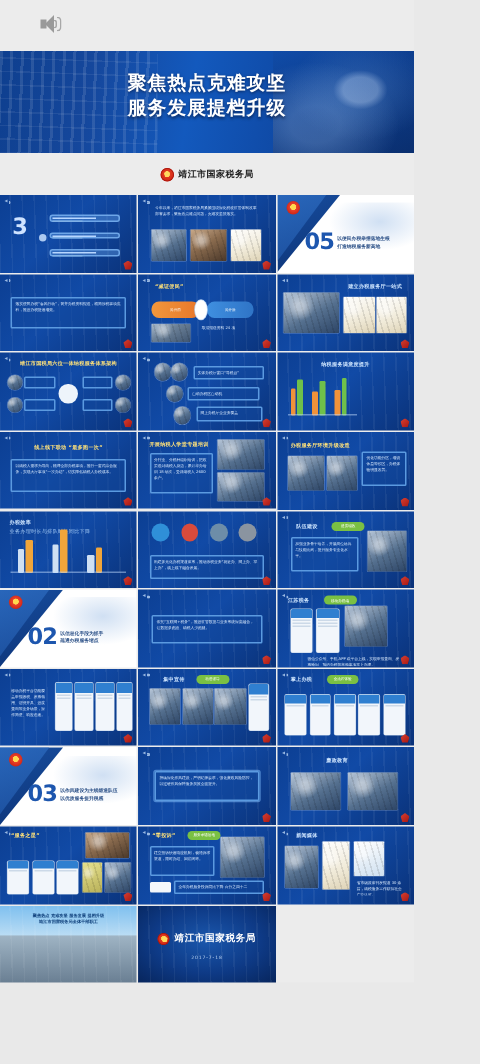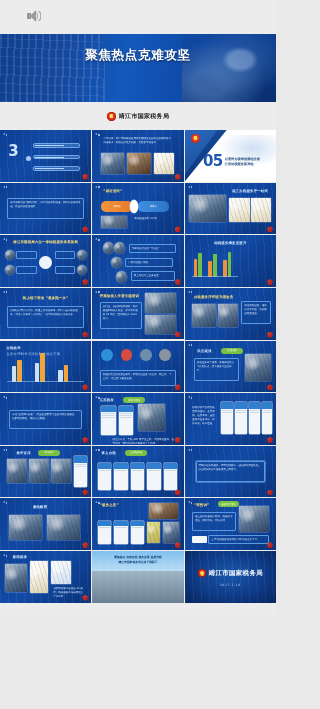--- a/index.html
+++ b/index.html
@@ -201,20 +201,21 @@
       <div class="body"></div>
         <div class="cone"></div>
         <div class="w1"></div>
         <div class="w2"></div>
     </div>
   </div>
 
   <div class="hero">
     <div class="hero-title">
       <span>聚焦热点克难攻坚</span>
+      <span>服务发展提档升级</span>
     </div>
   </div>
 
   <div class="brandrow">
     <div class="emblem"></div>
     <div class="brand-name">靖江市国家税务局</div>
   </div>
 
   <div class="grid">
 
@@ -406,20 +407,31 @@
           <i class="c"></i>
           <i class="a"></i>
         </div>
       <div class="s-title" style="left:14%;top:16%;color:#cfe6ff">队伍建设</div>
       <div class="chip" style="left:40%;top:14%;width:24%;height:12%;background:#7ac043">提质增效</div>
       <div class="txtbox" style="left:10%;top:34%;width:50%;height:44%">加强业务骨干培养，开展岗位练兵与技能比武，提升服务专业化水平。</div>
       <div class="photo people" style="left:66%;top:26%;width:28%;height:52%"></div>
       <div class="corner-logo"></div>
     </div>
 
+    <div class="slide divider">
+      <div class="wedge"></div>
+      <div class="wedge2"></div>
+      <div class="d-wash"></div>
+      <div class="d-emb"></div>
+      <div class="d-num">02</div>
+      <div class="d-txt">
+        <div>以信息化手段为抓手</div>
+        <div>疏通办税服务堵点</div>
+      </div>
+    </div>
 
     <div class="slide">
       <div class="sp-icon">
           <i class="c"></i>
           <i class="a"></i>
         </div>
       <div class="txtbox" style="left:10%;top:32%;right:10%;height:38%">依托“互联网+税务”，推进征管数据与业务系统深度融合，让数据多跑路、纳税人少跑腿。</div>
       <div class="corner-logo"></div>
     </div>
 
@@ -517,20 +529,31 @@
           <div class="hd"></div>
           <div class="ln"></div>
         </div>
       <div class="phone" style="left:78%;top:34%;width:15%;height:52%">
           <div class="hd"></div>
           <div class="ln"></div>
         </div>
       <div class="corner-logo"></div>
     </div>
 
+    <div class="slide divider">
+      <div class="wedge"></div>
+      <div class="wedge2"></div>
+      <div class="d-wash"></div>
+      <div class="d-emb"></div>
+      <div class="d-num">03</div>
+      <div class="d-txt">
+        <div>以作风建设为主线锻造队伍</div>
+        <div>以优质服务提升税感</div>
+      </div>
+    </div>
 
     <div class="slide">
       <div class="sp-icon">
           <i class="c"></i>
           <i class="a"></i>
         </div>
       <div class="txtbox" style="left:12%;top:30%;right:12%;height:40%;box-shadow:0 0 0 .8px rgba(120,180,245,.6)">持续深化作风建设，严明纪律要求，强化廉政风险防控，以过硬作风保障服务质效全面提升。</div>
       <div class="corner-logo"></div>
     </div>
 

